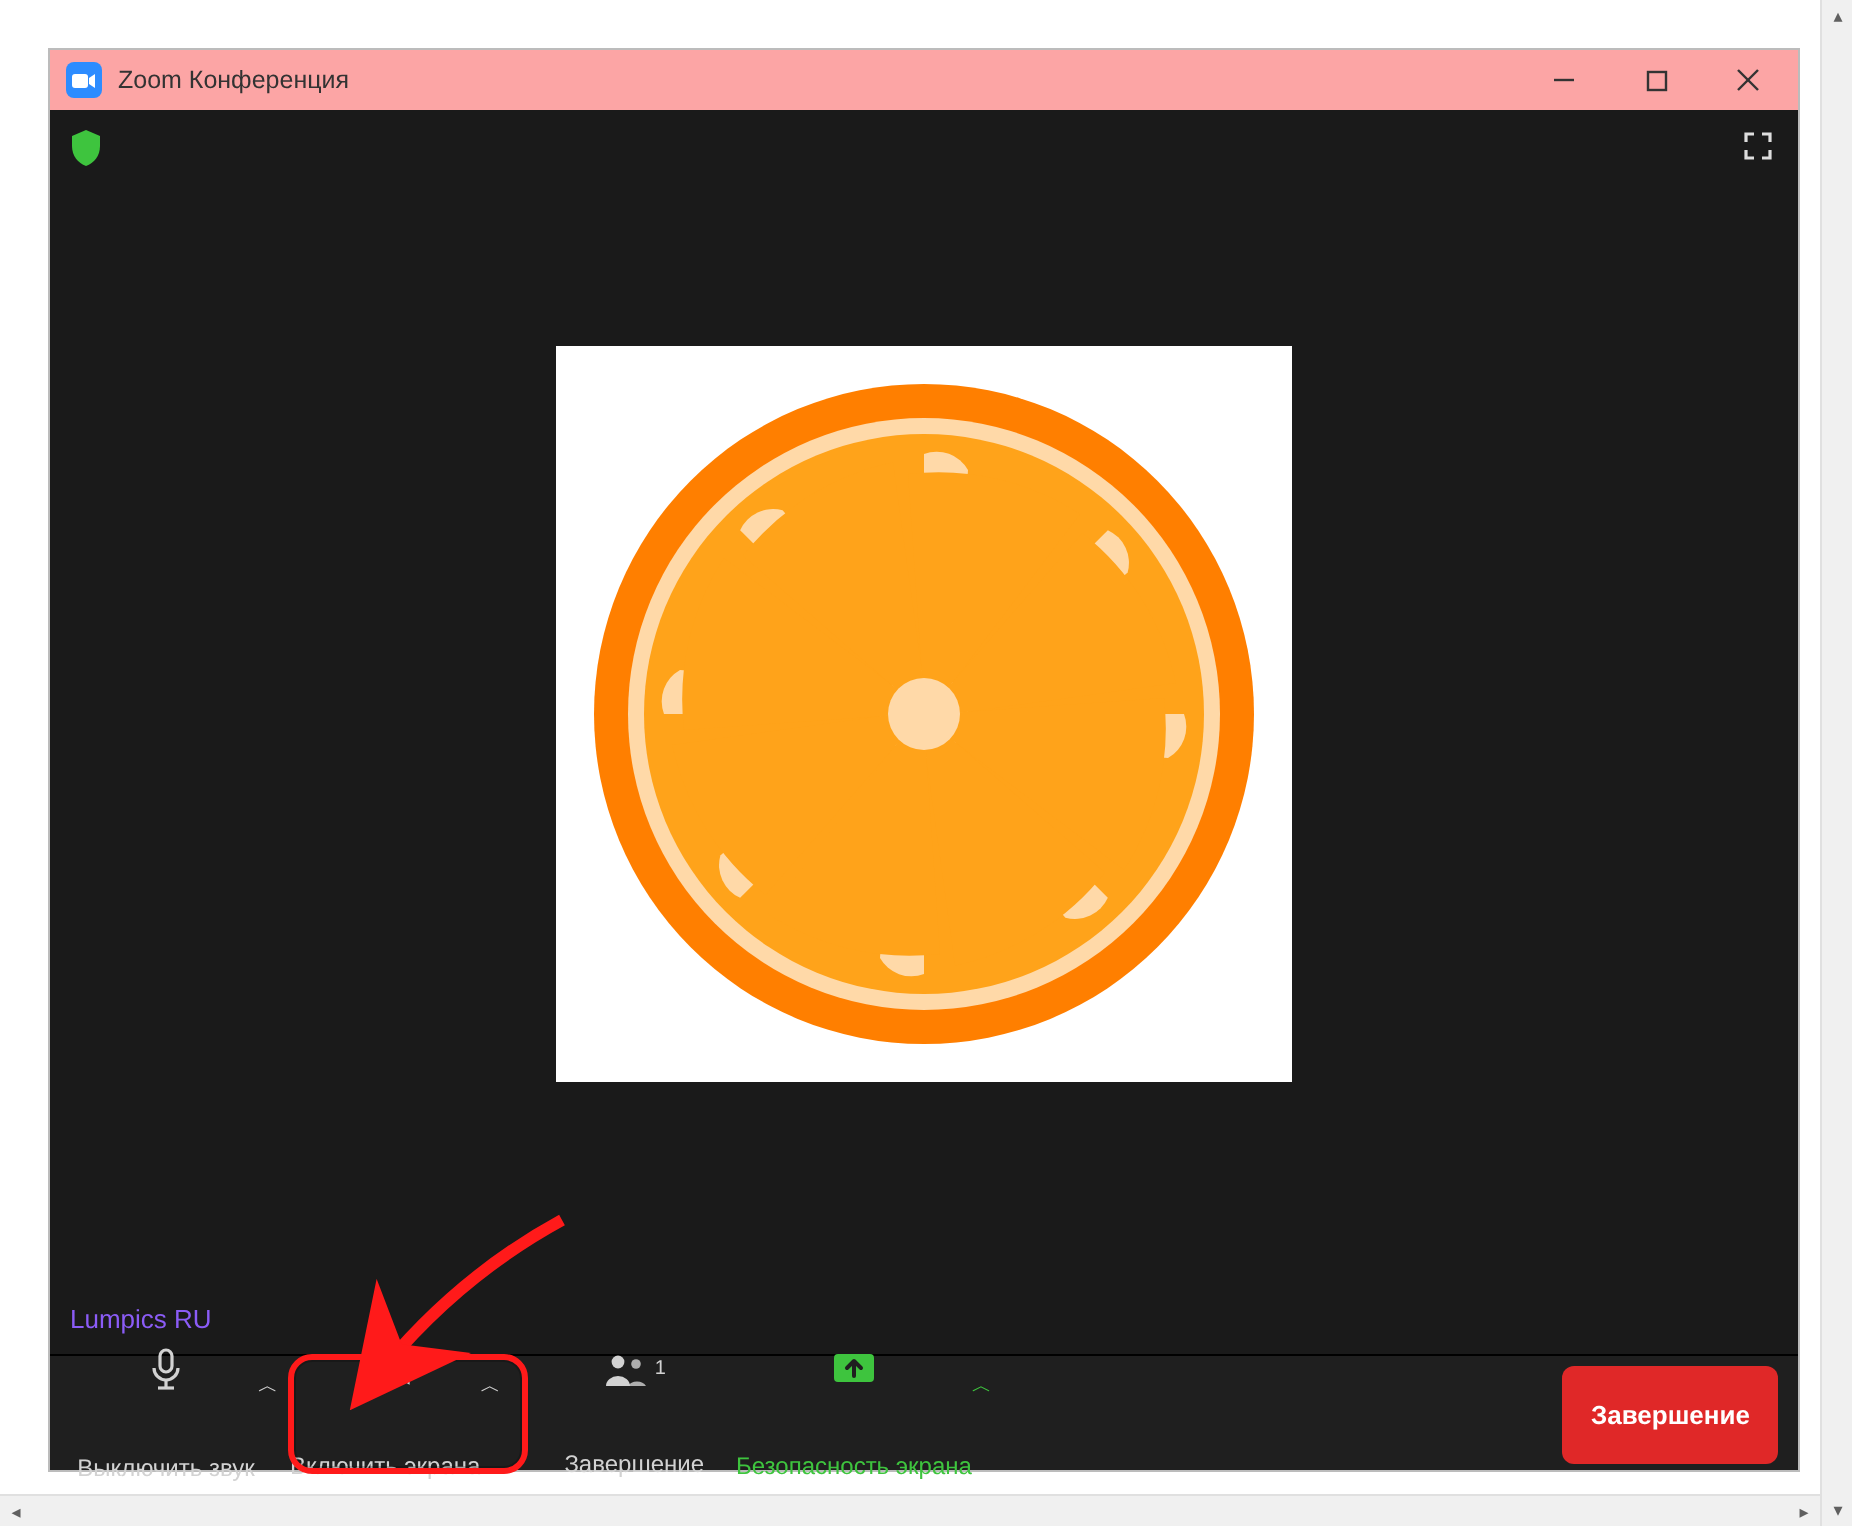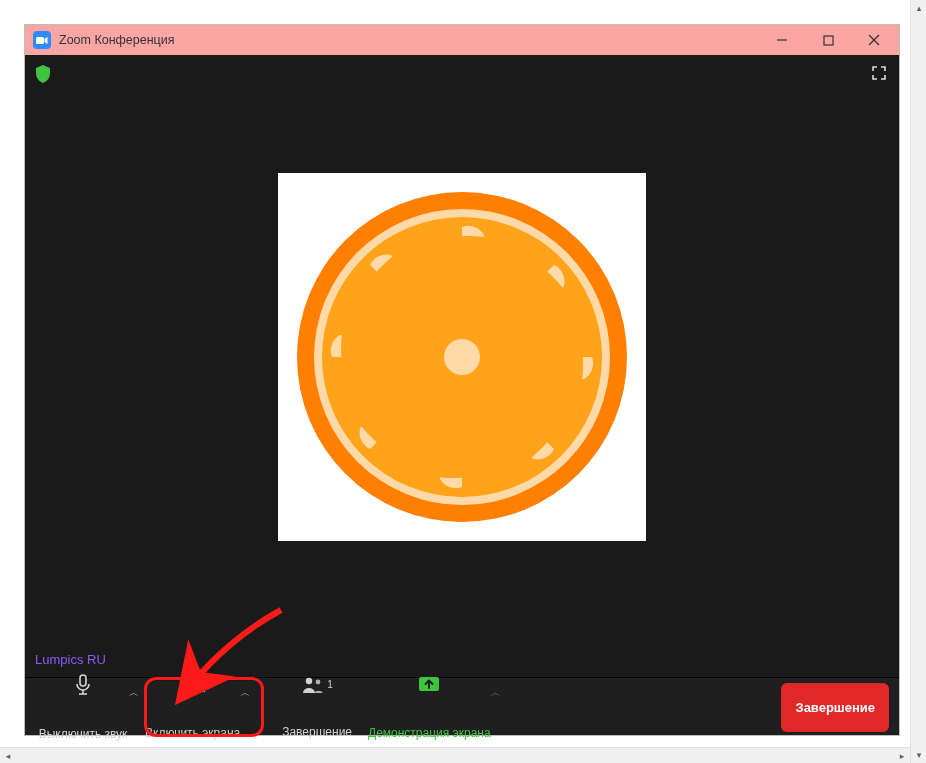--- a/index.html
+++ b/index.html
@@ -291,21 +291,21 @@
         <span class="label">Завершение</span>
       </div>
 
       <div class="tb-item green wide">
         <div class="icon-slot">
           <svg width="24" height="20" viewBox="0 0 24 20">
             <rect x="2" y="2" width="20" height="14" rx="2" fill="#3ec43e"></rect>
             <path d="M12 13 V6 M8.5 9 L12 5.5 L15.5 9" stroke="#1f1f1f" stroke-width="2" fill="none" stroke-linecap="round" stroke-linejoin="round"></path>
           </svg>
         </div>
-        <span class="label">Демонстрация экрана</span>
+        <span class="label">Безопасность экрана</span>
         <span class="caret" style="color:#3ec43e">︿</span>
       </div>
 
 
       <div class="spacer"></div>
 
       <div class="end-btn">
         <span>Завершение</span>
       </div>
     </div>

